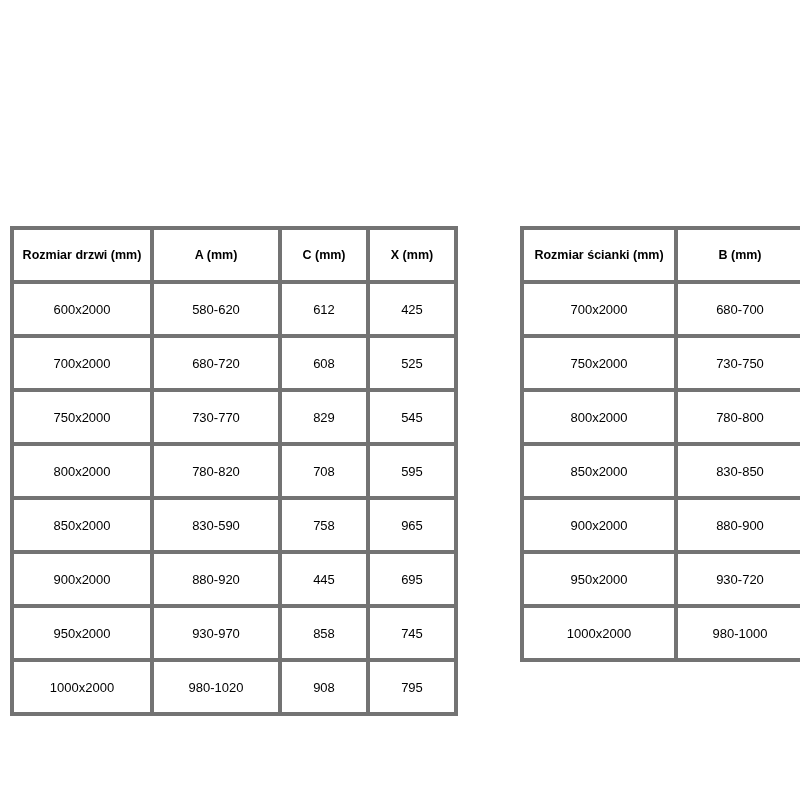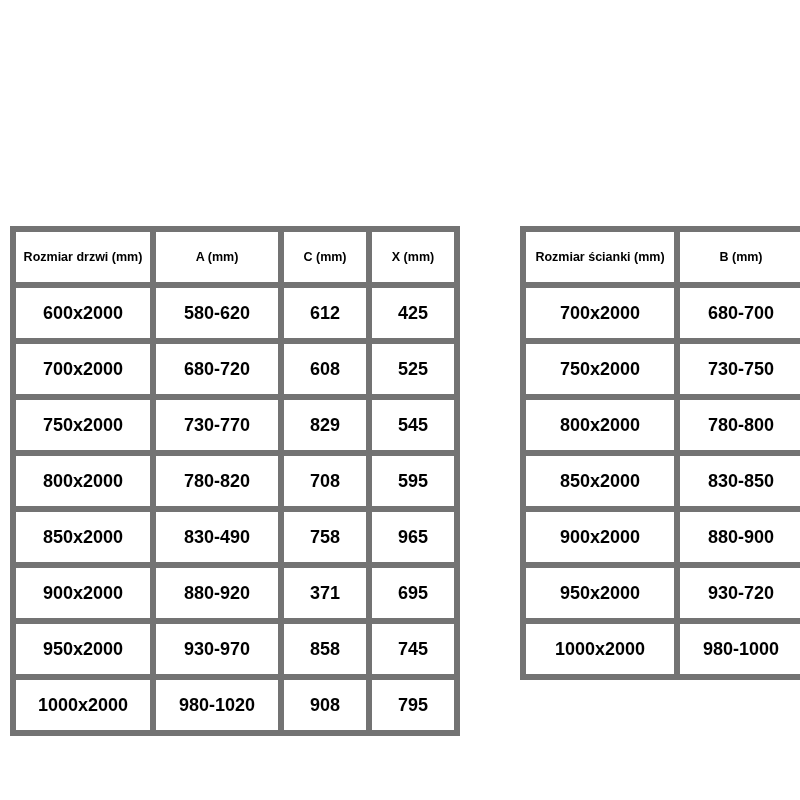--- a/index.html
+++ b/index.html
@@ -33,36 +33,36 @@
     left: 520px;
     top: 226px;
     width: 282px;
   }
   table.spec {
     border-collapse: collapse;
     width: 100%;
     table-layout: fixed;
   }
   table.spec td, table.spec th {
-    border: 6px solid #737373;
+    border: 4px solid #737373;
     text-align: center;
     vertical-align: middle;
     height: 34px;
     font-size: 12.5px;
     padding: 8px 2px;
     font-weight: bold;
     white-space: nowrap;
   }
   table.spec thead th {
     font-weight: bold;
     font-size: 12.5px;
   }
   table.spec tbody td {
-    font-weight: bold;
-    font-size: 18px;
+    font-weight: normal;
+    font-size: 13px;
   }
   
   #doors-table col.c0 { width: 140px; }
   #doors-table col.c1 { width: 128px; }
   #doors-table col.c2 { width: 88px; }
   #doors-table col.c3 { width: 88px; }
   
   #wall-table col.c0 { width: 154px; }
   #wall-table col.c1 { width: 128px; }
 </style>
@@ -107,28 +107,28 @@
           <td>545</td>
         </tr>
         <tr>
           <td>800x2000</td>
           <td>780-820</td>
           <td>708</td>
           <td>595</td>
         </tr>
         <tr>
           <td>850x2000</td>
-          <td>830-490</td>
+          <td>830-590</td>
           <td>758</td>
           <td>965</td>
         </tr>
         <tr>
           <td>900x2000</td>
           <td>880-920</td>
-          <td>371</td>
+          <td>445</td>
           <td>695</td>
         </tr>
         <tr>
           <td>950x2000</td>
           <td>930-970</td>
           <td>858</td>
           <td>745</td>
         </tr>
         <tr>
           <td>1000x2000</td>

